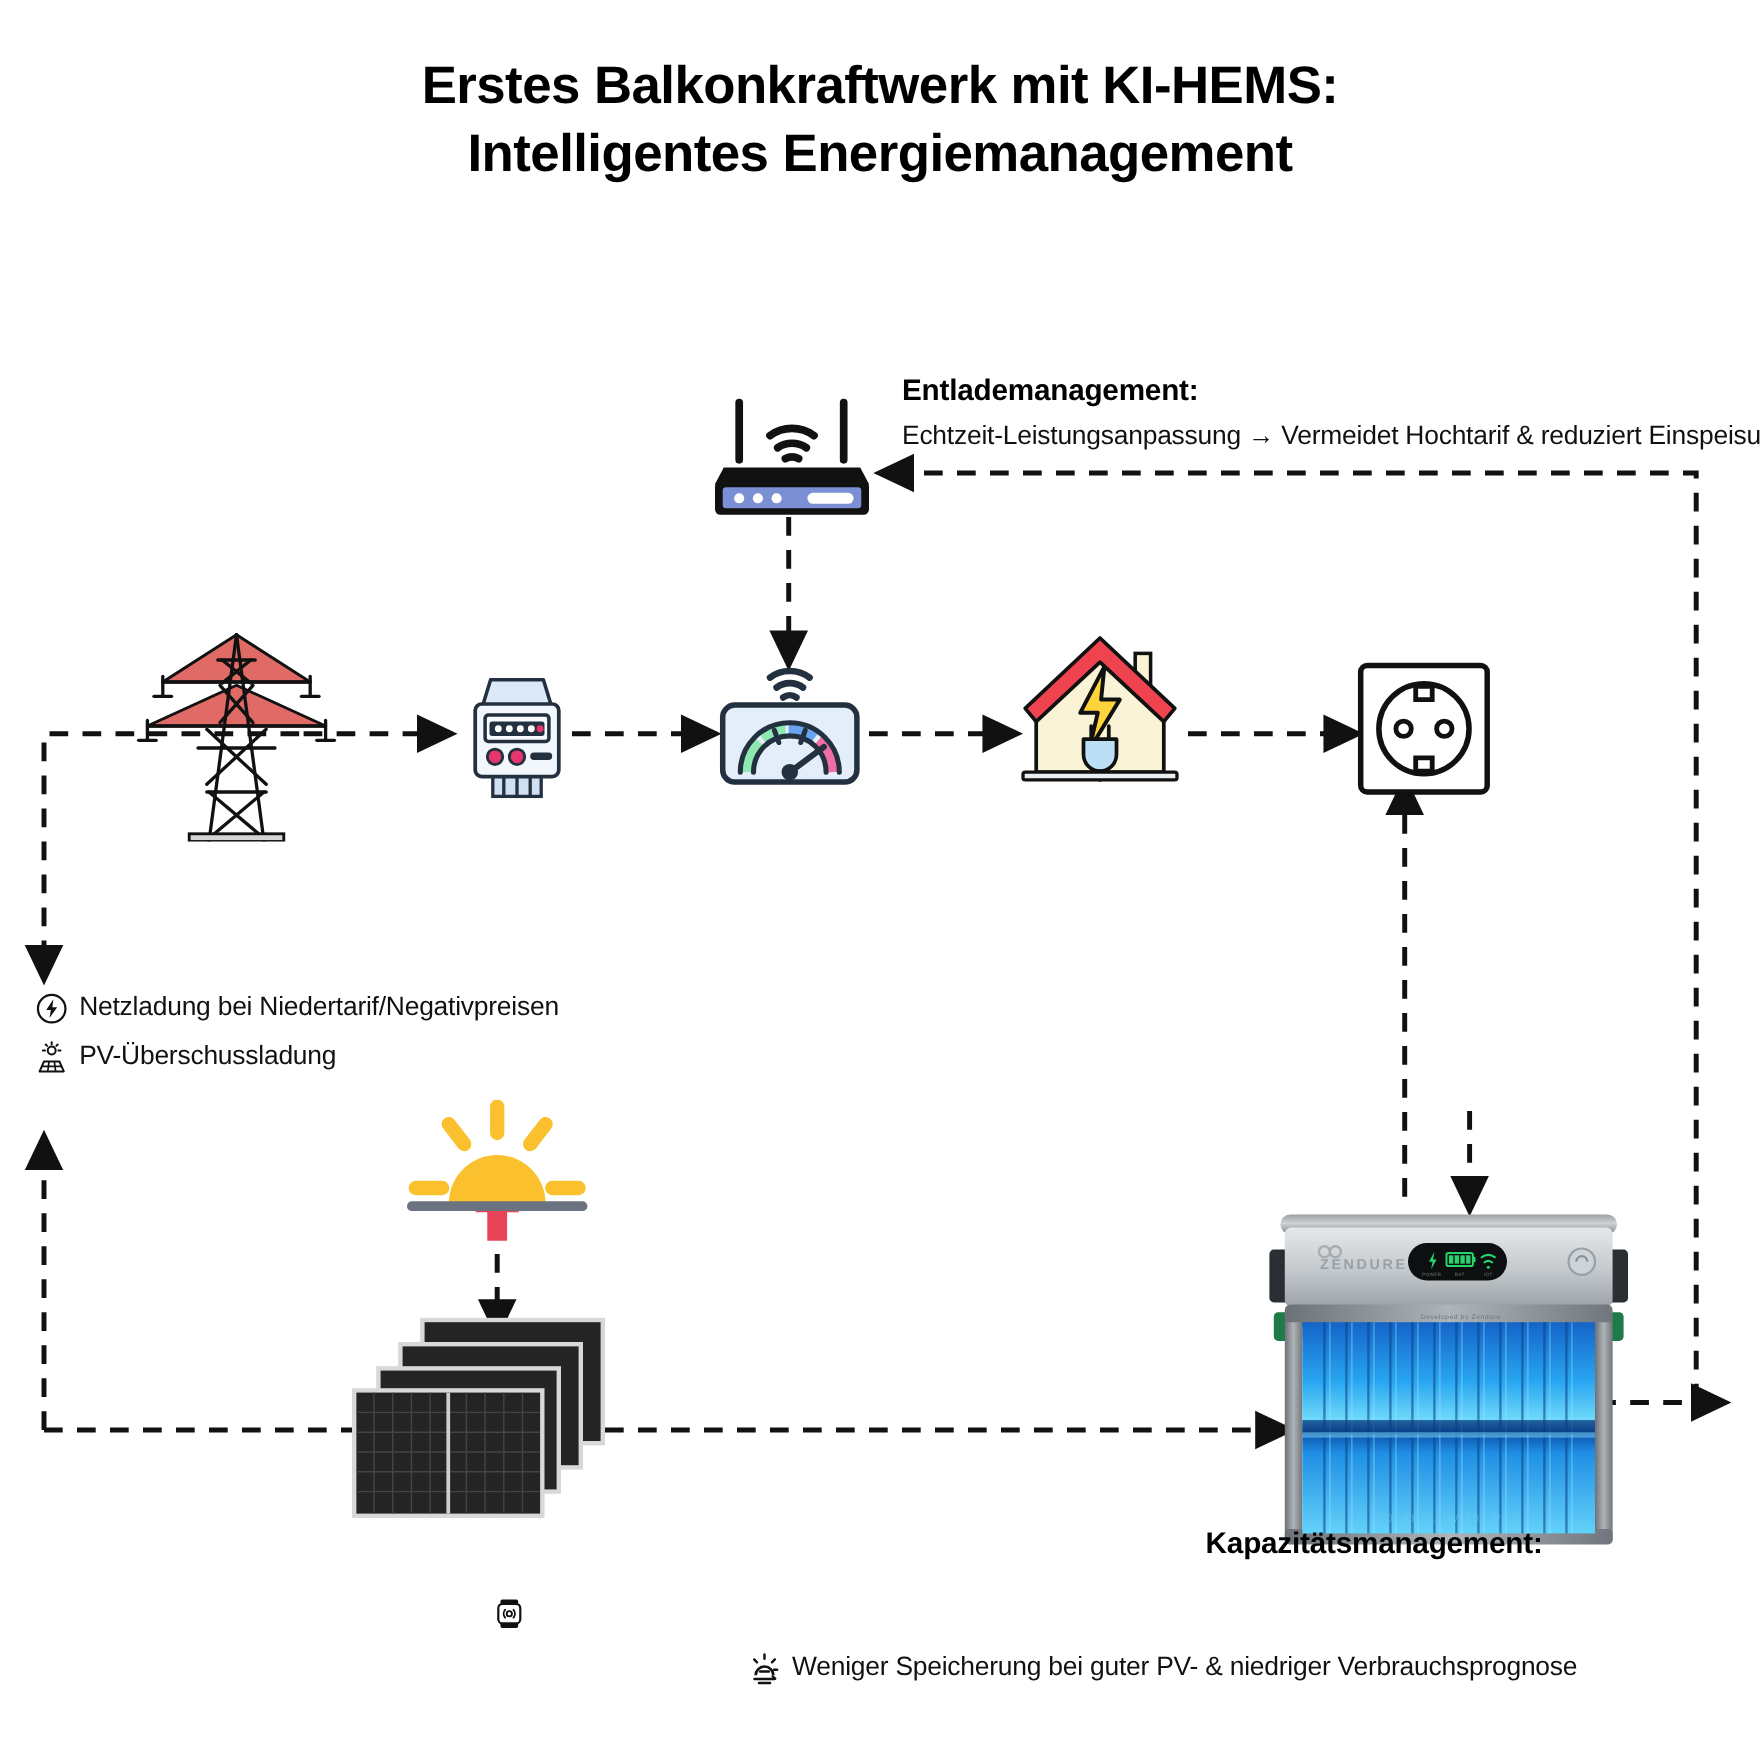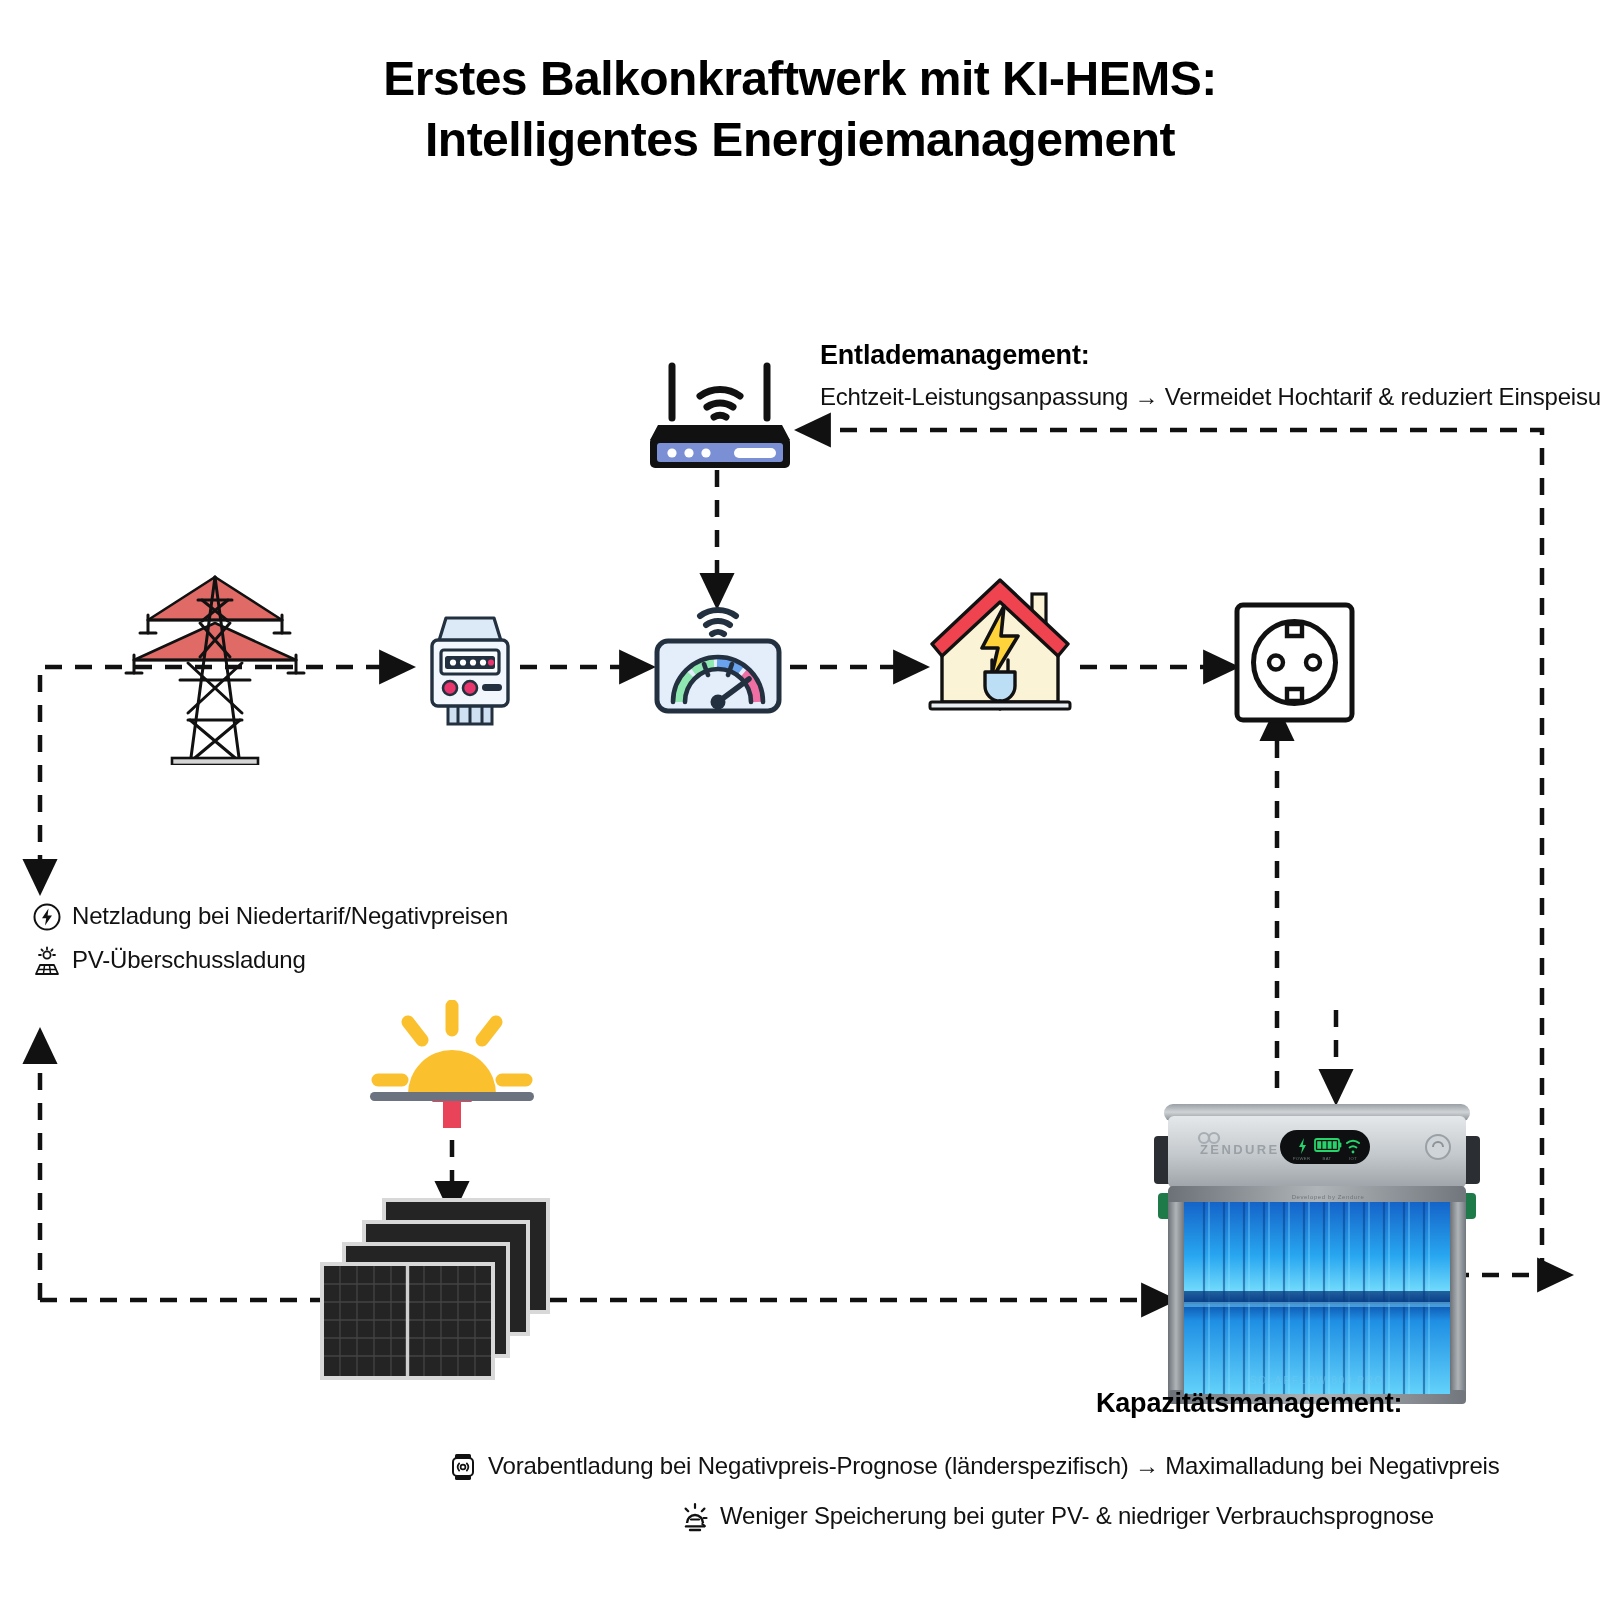--- a/index.html
+++ b/index.html
@@ -451,21 +451,20 @@
   <div class="node" style="left:448px;top:1452px;">
     <div class="bullet" style="margin-top:0;">
       <svg class="bicon" viewBox="0 0 30 30">
         <rect x="7" y="2" width="16" height="5" rx="1.6" fill="#111"></rect>
         <rect x="7" y="23" width="16" height="5" rx="1.6" fill="#111"></rect>
         <rect x="5" y="6" width="20" height="18" rx="4" fill="none" stroke="#111" stroke-width="2"></rect>
         <circle cx="15" cy="15" r="2.4" fill="none" stroke="#111" stroke-width="1.7"></circle>
         <path d="M11.2,18.6 A5.5,5.5 0 0 1 11.2,11.4" fill="none" stroke="#111" stroke-width="1.7" stroke-linecap="round"></path>
         <path d="M18.8,11.4 A5.5,5.5 0 0 1 18.8,18.6" fill="none" stroke="#111" stroke-width="1.7" stroke-linecap="round"></path>
       </svg>
-      <span>Vorabentladung bei Negativpreis-Prognose (länderspezifisch) → Maximalladung bei Negativpreis</span>
     </div>
   </div>
 
   <div class="node" style="left:680px;top:1502px;">
     <div class="bullet" style="margin-top:0;">
       <svg class="bicon" viewBox="0 0 30 30">
         <path d="M7,21 A8,8 0 0 1 23,21" fill="none" stroke="#111" stroke-width="2.4"></path>
         <line x1="6" y1="24.4" x2="24" y2="24.4" stroke="#111" stroke-width="2.4" stroke-linecap="round"></line>
         <line x1="10" y1="28" x2="20" y2="28" stroke="#111" stroke-width="2.4" stroke-linecap="round"></line>
         <g stroke="#111" stroke-width="2.2" stroke-linecap="round">

